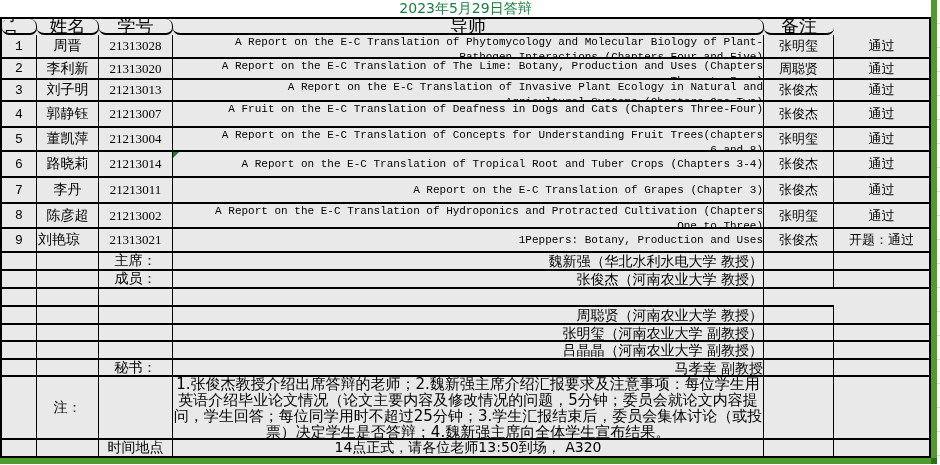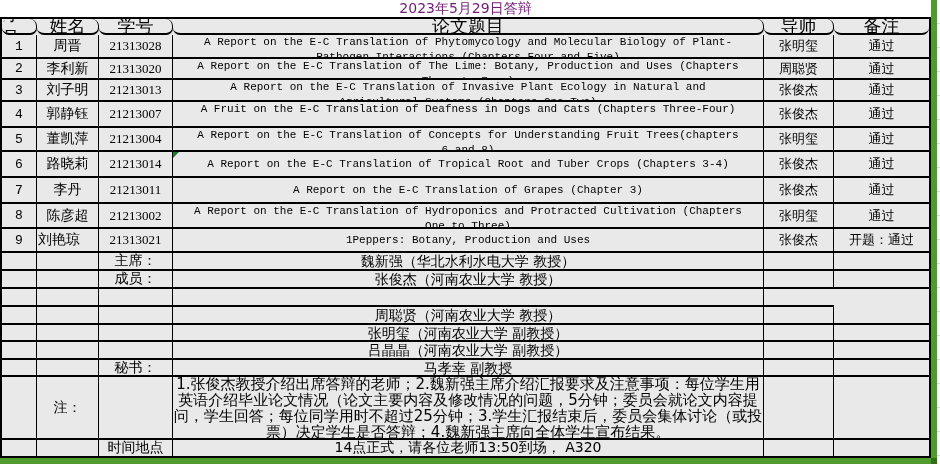--- a/index.html
+++ b/index.html
@@ -1,21 +1,21 @@
 <!DOCTYPE html>
 <html><head>
 <meta charset="utf-8">
 <style>
   html,body{margin:0;padding:0;}
   body{font-family:"DejaVu Sans","Liberation Sans",sans-serif;}
   #stage{position:relative;width:940px;height:465px;background:#ffffff;overflow:hidden;}
 
   
   .sheet-title{position:absolute;top:0;left:0;width:931px;height:17px;line-height:17px;
-    text-align:center;font-size:14px;color:#701a75;}
+    text-align:center;font-size:14px;color:#15803d;}
 
   
   .tbl{position:absolute;top:17px;left:0;width:931px;box-sizing:border-box;
     border:2px solid #000;border-bottom:none;background:#e9e9e9;}
   .row{display:grid;grid-template-columns:35px 62px 74px 591px 70px 95px;box-sizing:border-box;}
   .c{box-sizing:border-box;border-right:1px solid #000;border-bottom:2px solid #000;
     overflow:hidden;display:flex;align-items:center;justify-content:center;
     font-size:14px;color:#000;background:#e9e9e9;position:relative;}
   .c:last-child{border-right:none;}
   .row.last .c{border-bottom:2px solid #000;}
@@ -24,21 +24,21 @@
   .h24{height:24px}.h25{height:25px}.h26{height:26px}.h63{height:63px}
 
   .hd .c{font-size:18px;border-radius:7px;}
   .id{font-family:Liberation Serif, serif;font-size:13px;}
   .no{font-family:"Liberation Mono","DejaVu Sans Mono",monospace;font-size:13px;}
   .ad,.rm{font-size:13px;}
   .nm{font-size:14px;}
   .nm.al{justify-content:flex-start;padding-left:1px;}
 
   
-  .ti{flex-direction:column;justify-content:flex-start;align-items:center;
+  .ti{flex-direction:column;justify-content:flex-start;align-items:flex-end;
       font-family:"Liberation Mono","DejaVu Sans Mono",monospace;font-size:11px;line-height:15px;}
   .ti .l1,.ti .l2{text-align:center;white-space:nowrap;}
   .ti.mid{justify-content:center;}
   .cn{font-family:"DejaVu Sans","Liberation Sans",sans-serif;font-size:14px;line-height:16px;}
   .lab{font-size:14px;}
 
   
   .note{flex-direction:column;justify-content:center;font-size:15px;line-height:16px;}
   .note div{text-align:center;white-space:nowrap;}
 
@@ -63,21 +63,20 @@
 <div id="stage">
 
   <div class="sheet-title">2023年5月29日答辩</div>
 
   <div class="tbl">
 
     <div class="row hd h16">
       <div class="c">序号</div>
       <div class="c">姓名</div>
       <div class="c">学号</div>
-      <div class="c">论文题目</div>
       <div class="c">导师</div>
       <div class="c">备注</div>
     </div>
 
     <div class="row h24">
       <div class="c no">1</div>
       <div class="c nm">周晋</div>
       <div class="c id">21313028</div>
       <div class="c ti">
           <div class="l1">A Report on the E-C Translation of Phytomycology and Molecular Biology of Plant-</div>

